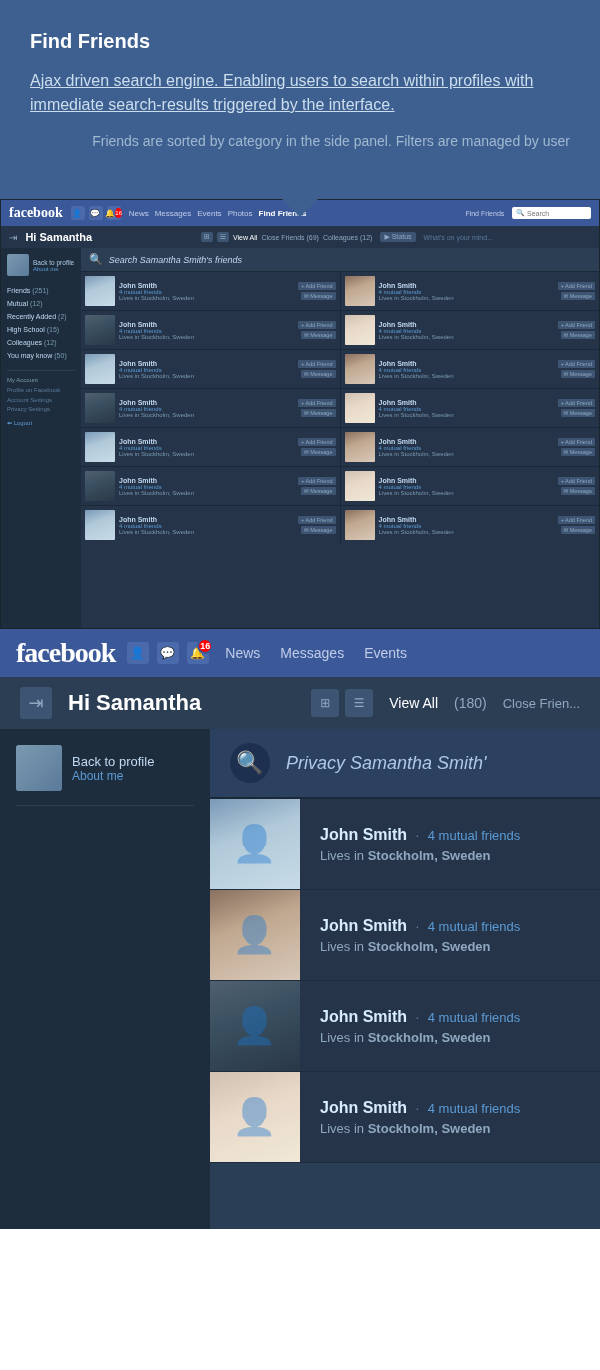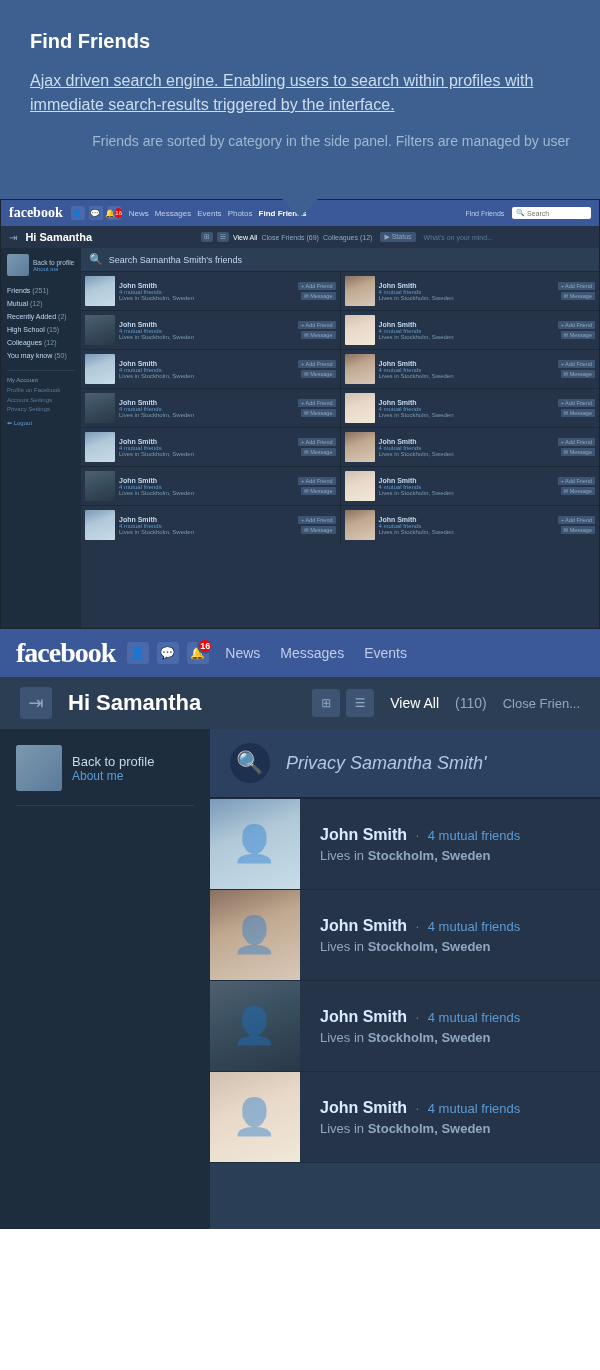--- a/index.html
+++ b/index.html
@@ -265,20 +265,21 @@
       gap: 6px;
       border-bottom: 1px solid #1a2838;
     }
     .search-icon-mini {
       color: #8fa8c0;
       font-size: 11px;
     }
     .search-title-mini {
       color: #c0d8f0;
       font-size: 9px;
+      font-style: italic;
     }
     .friends-grid-mini {
       display: grid;
       grid-template-columns: 1fr 1fr;
       gap: 1px;
       background: #1a2838;
     }
     .friend-card-mini {
       background: #253449;
       display: flex;
@@ -873,21 +874,21 @@
   </div>
 
   <div class="hi-bar-large">
     <div class="logout-icon-large">⇥</div>
     <span class="hi-name-large">Hi Samantha</span>
     <div class="view-btns-large">
       <div class="grid-btn">⊞</div>
       <div class="list-btn">☰</div>
     </div>
     <span class="view-all-large">View All</span>
-    <span class="view-count-large">(110)</span>
+    <span class="view-count-large">(180)</span>
     <span class="close-friends-large">Close Frien...</span>
   </div>
 
   <div class="main-area-large">
 
     <div class="sidebar-large">
       <div class="profile-section-large">
         <div class="avatar-large">
           <div style="width:100%;height:100%;background:linear-gradient(135deg,#7a9ab0,#5a7a9a);border-radius:3px;"></div>
         </div>

